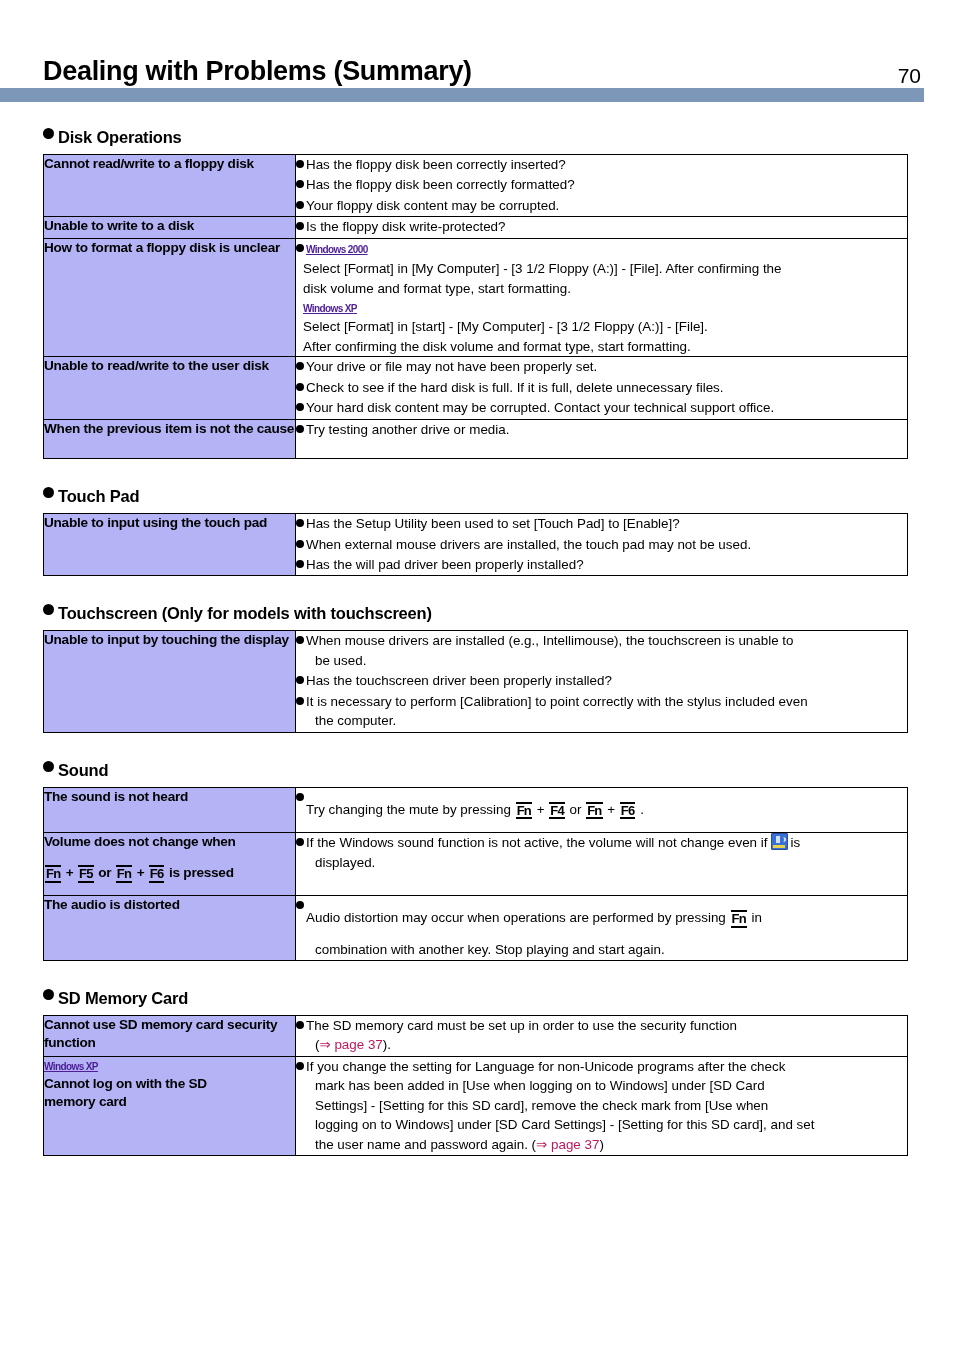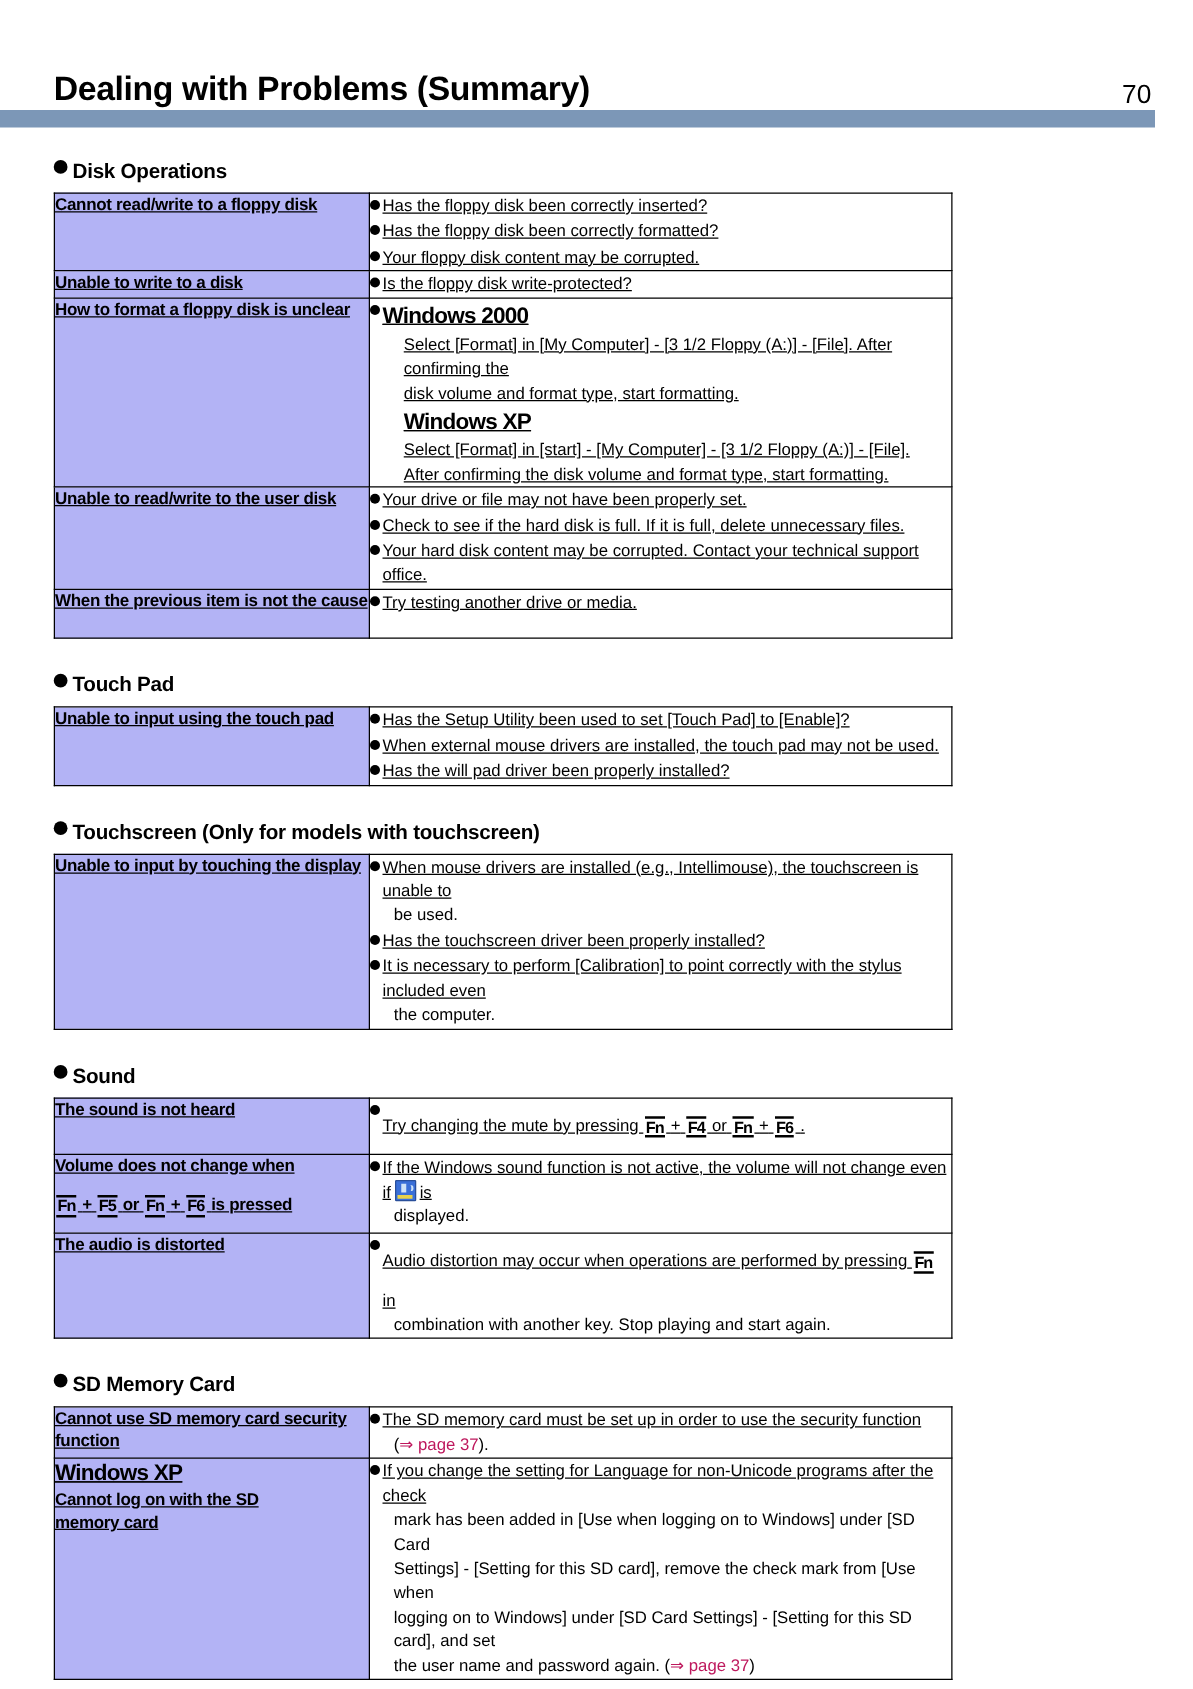--- a/index.html
+++ b/index.html
@@ -83,24 +83,23 @@
     height: 11px;
     border-radius: 50%;
     background: #000;
     margin-right: 4px;
     flex: 0 0 auto;
   }
 
   table.qt {
     border-collapse: collapse;
     margin-left: 43px;
-    width: 719px;
+    width: 865px;
     table-layout: fixed;
     border: 1.6px solid #000;
-    text-decoration: underline;
   }
   table.qt td {
     border: 1.2px solid #000;
     vertical-align: top;
     padding: 0;
   }
   td.q {
     width: 251px;
     background: #b3b3f5;
     font-weight: bold;
@@ -125,30 +124,30 @@
     display: inline-block;
     width: 8px;
     height: 8px;
     border-radius: 50%;
     background: #000;
     margin: 5px 2px 0 0;
     flex: 0 0 auto;
   }
   .ans-text { flex: 1 1 auto; }
   .cont {
-    padding-left: 27px;
+    padding-left: 7px;
   }
 
   
   .win {
-    color: #000000;
+    color: #4c1d95;
     font-weight: bold;
     text-decoration: underline;
     letter-spacing: -0.6px;
-    font-size: 18px;
+    font-size: 10px;
     font-stretch: condensed;
   }
 
   
   .pgref { color: #be185d; }
 
   
   .key {
     display: inline-block;
     font-weight: bold;

